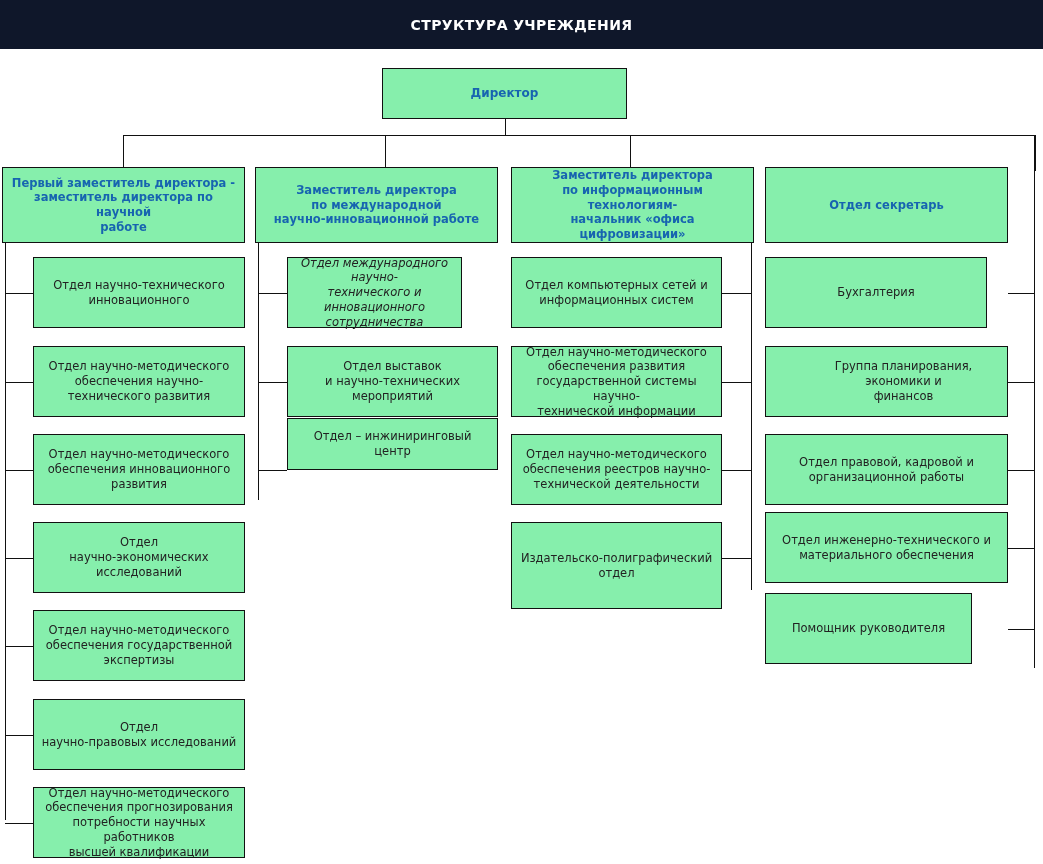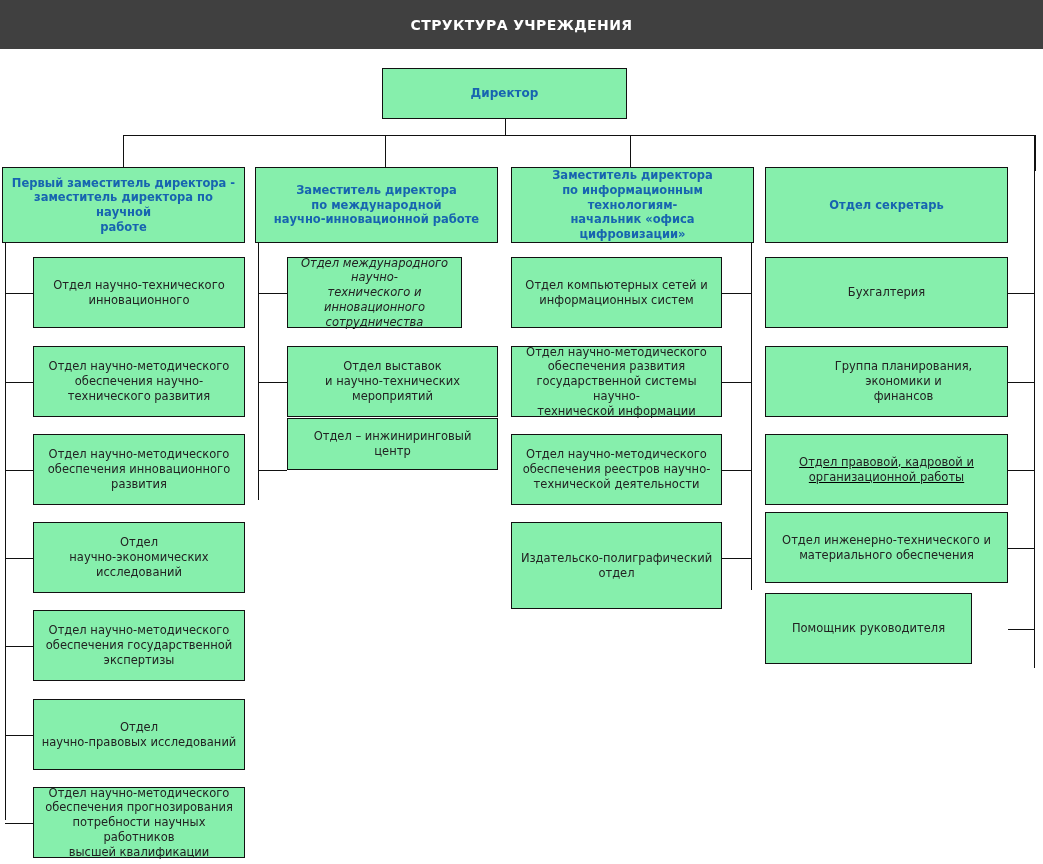--- a/index.html
+++ b/index.html
@@ -18,21 +18,21 @@
     overflow: hidden;
   }
 
   
   .title-bar {
     position: absolute;
     left: 0;
     top: 0;
     width: 1043px;
     height: 49px;
-    background: #404040;
+    background: #0f172a;
     display: flex;
     align-items: center;
     justify-content: center;
   }
   .title-text {
     color: #ffffff;
     font-size: 14px;
     font-weight: bold;
     letter-spacing: 0.4px;
     text-align: center;
@@ -205,28 +205,28 @@
 обеспечения реестров научно-
 технической деятельности</span>
       </div>
       <div class="node level-dept" style="left: 511px; top: 522px; width: 211px; height: 87px;">
         <span class="node-label">Издательско-полиграфический
 отдел</span>
       </div>
       <div class="node level-head" style="left: 765px; top: 167px; width: 243px; height: 76px;">
         <span class="node-label">Отдел секретарь</span>
       </div>
-      <div class="node level-dept" style="left: 765px; top: 257px; width: 243px; height: 71px;">
+      <div class="node level-dept" style="left: 765px; top: 257px; width: 222px; height: 71px;">
         <span class="node-label">Бухгалтерия</span>
       </div>
       <div class="node level-dept" style="left: 765px; top: 346px; width: 243px; height: 71px; padding-left: 41px;">
         <span class="node-label">Группа планирования, экономики и
 финансов</span>
       </div>
-      <div class="node level-dept" style="left: 765px; top: 434px; width: 243px; height: 71px; text-decoration: underline;">
+      <div class="node level-dept" style="left: 765px; top: 434px; width: 243px; height: 71px;">
         <span class="node-label">Отдел правовой, кадровой и
 организационной работы</span>
       </div>
       <div class="node level-dept" style="left: 765px; top: 512px; width: 243px; height: 71px;">
         <span class="node-label">Отдел инженерно-технического и
 материального обеспечения</span>
       </div>
       <div class="node level-dept" style="left: 765px; top: 593px; width: 207px; height: 71px;">
         <span class="node-label">Помощник руководителя</span>
       </div>

